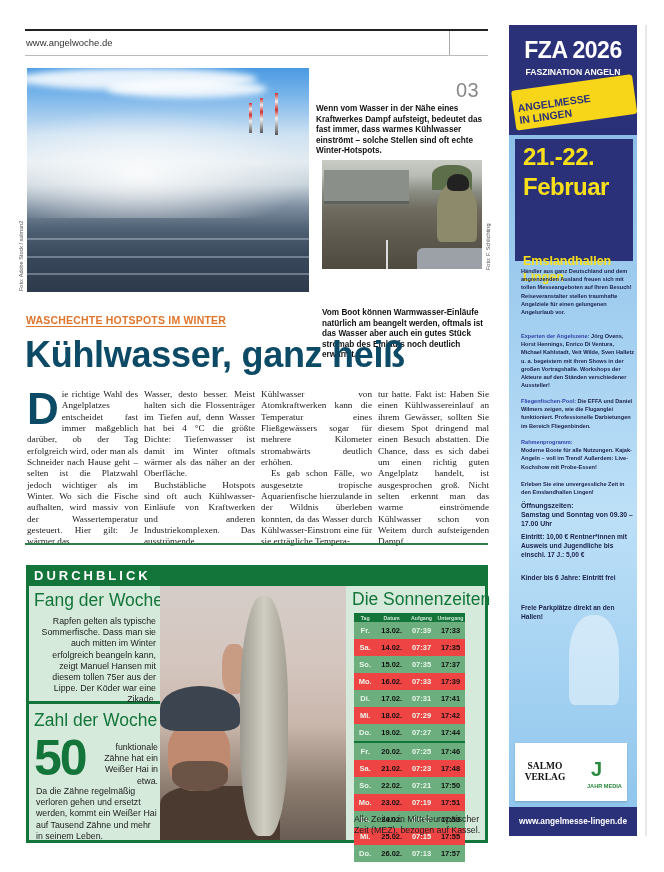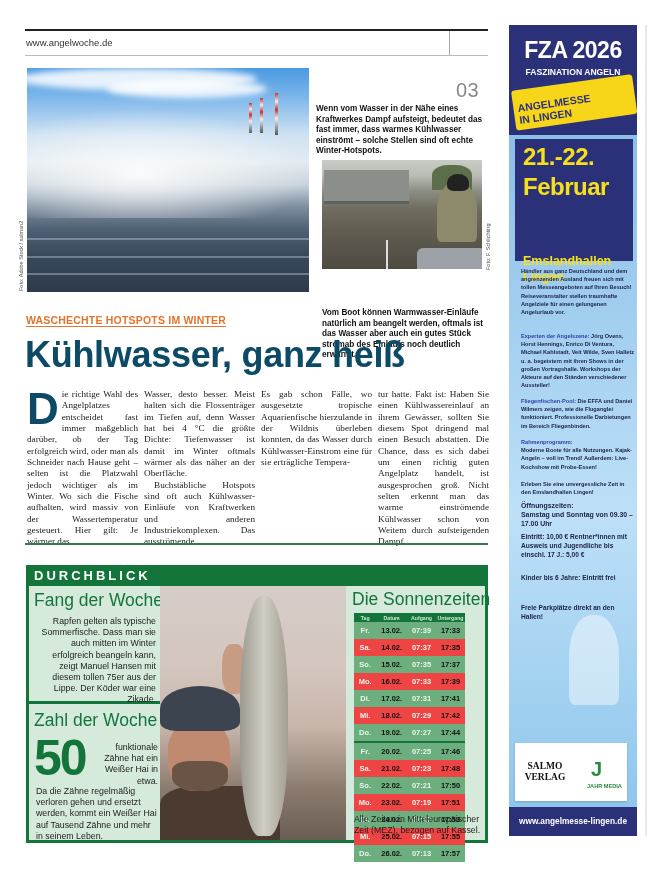--- a/index.html
+++ b/index.html
@@ -158,20 +158,21 @@
 
 <div class="col col-1">
   <span class="dropcap">D</span>
   <span>ie richtige Wahl des Angelplatzes entscheidet fast immer maßgeblich darüber, ob der Tag erfolgreich wird, oder man als Schneider nach Hause geht – selten ist die Platzwahl jedoch wichtiger als im Winter. Wo sich die Fische aufhalten, wird massiv von der Wassertemperatur gesteuert. Hier gilt: Je wärmer das</span>
 </div>
 <div class="col col-2">
   <p>Wasser, desto besser. Meist halten sich die Flossenträger im Tiefen auf, denn Wasser hat bei 4 °C die größte Dichte: Tiefenwasser ist damit im Winter oftmals wärmer als das näher an der Oberfläche.</p>
   <p>Buchstäbliche Hotspots sind oft auch Kühlwasser-Einläufe von Kraftwerken und anderen Industriekomplexen. Das ausströmende</p>
 </div>
 <div class="col col-3">
+  <p>Kühlwasser von Atomkraftwerken kann die Temperatur eines Fließgewässers sogar für mehrere Kilometer stromabwärts deutlich erhöhen.</p>
   <p>Es gab schon Fälle, wo ausgesetzte tropische Aquarienfische hierzulande in der Wildnis überleben konnten, da das Wasser durch Kühlwasser-Einstrom eine für sie erträgliche Tempera-</p>
 </div>
 <div class="col col-4">
   <p>tur hatte. Fakt ist: Haben Sie einen Kühlwassereinlauf an ihrem Gewässer, sollten Sie diesem Spot dringend mal einen Besuch abstatten. Die Chance, dass es sich dabei um einen richtig guten Angelplatz handelt, ist ausgesprochen groß. Nicht selten erkennt man das warme einströmende Kühlwasser schon von Weitem durch aufsteigenden Dampf.</p>
 </div>
 <div class="body-rule"></div>
 
 <div class="db-box"></div>
 <div class="db-title">DURCHBLICK</div>
 

